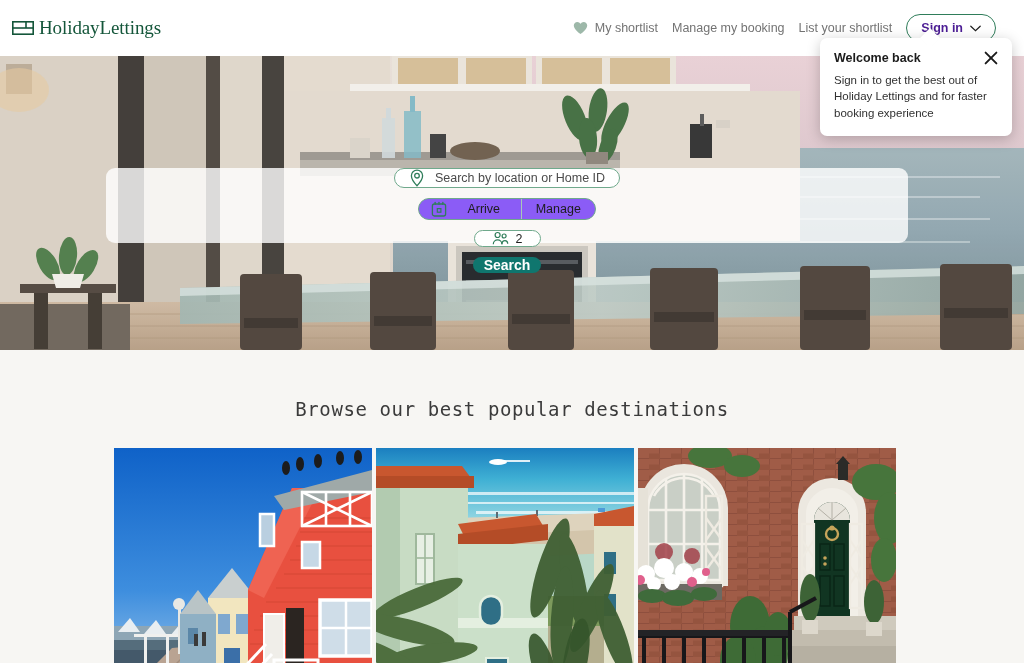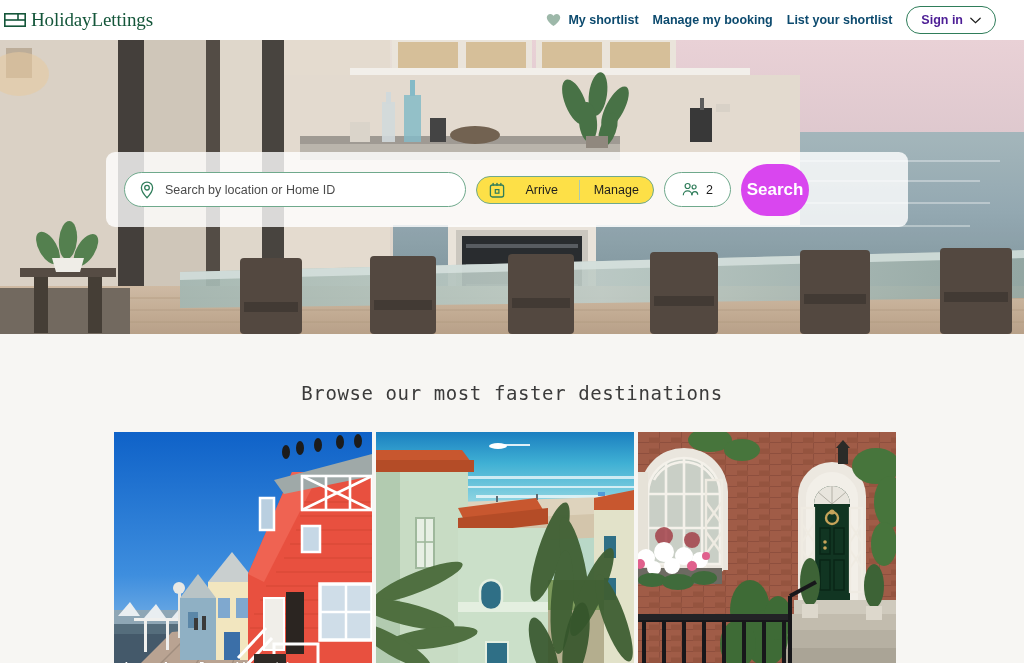--- a/index.html
+++ b/index.html
@@ -6,42 +6,42 @@
   html, body {
     width: 1024px; height: 663px;
     overflow: hidden;
     background: #f7f6f3;
     font-family: "Liberation Sans", sans-serif;
   }
 
   
   .header {
     position: relative;
-    height: 40px;
+    height: 56px;
     background: #ffffff;
     display: flex;
     align-items: center;
-    padding: 0 28px 0 4px;
+    padding: 0 28px 0 12px;
     z-index: 30;
   }
   .logo { display: flex; align-items: center; gap: 5px; }
   .logo-mark { width: 22px; height: 14px; display: block; }
   .logo-text {
     font-family: "Liberation Serif", serif;
     font-size: 19px;
     color: #14563a;
     letter-spacing: -0.1px;
     white-space: nowrap;
   }
   .nav { margin-left: auto; display: flex; align-items: center; gap: 0; }
   .nav-heart { width: 15px; height: 14px; margin-right: 7px; display:block; }
   .nav-link {
     font-size: 12.5px;
-    font-weight: bold;
-    color: #0c4a6e;
+    font-weight: normal;
+    color: #737373;
     text-decoration: none;
     white-space: nowrap;
     margin-right: 14px;
     cursor: pointer;
   }
   .signin-btn {
     display: flex; align-items: center; gap: 7px;
     border: 1px solid #2f7d5a;
     border-radius: 999px;
     padding: 6px 14px;
@@ -88,37 +88,38 @@
   .search-card {
     position: absolute;
     left: 106px; top: 112px;
     width: 802px; height: 75px;
     background: rgba(255,255,255,0.80);
     border-radius: 9px;
     display: flex; align-items: center;
     padding: 0 18px;
     gap: 10px;
     z-index: 10;
+    flex-direction: column;
   }
   .loc-field {
     flex: 1 1 auto;
     height: 35px;
     background: #ffffff;
     border: 1px solid #6fa98c;
     border-radius: 999px;
     display: flex; align-items: center;
     padding: 0 14px;
     gap: 10px;
     cursor: text;
     max-width: 342px;
   }
   .loc-ph { font-size: 12.5px; color: #4b4b4b; }
   .dates-field {
     width: 178px; height: 28px;
-    background: #fde047;
+    background: #8b5cf6;
     border: 1px solid #6fa98c;
     border-radius: 999px;
     display:flex; align-items:center;
     padding-left: 12px;
   }
   .cal-ico { width: 16px; height: 16px; display:block; flex:none; }
   .date-seg {
     flex:1; text-align:center; font-size:12.5px; color:#1d1d1d; cursor:pointer;
   }
   .date-div { width:1px; height:20px; background:#a8c9b7; }
@@ -127,24 +128,24 @@
     background:#ffffff;
     border: 1px solid #6fa98c;
     border-radius: 999px;
     display:flex; align-items:center; justify-content:center; gap:7px;
     cursor:pointer;
   }
   .guest-ico { width:17px; height:15px; display:block; }
   .guest-n { font-size: 12.5px; color:#1d1d1d; }
   .search-btn {
     width: 68px; height: 52px;
-    background: #d946ef;
+    background: #0f766e;
     color: #ffffff;
     border: none; border-radius: 999px;
-    font-size: 17px; font-weight: bold;
+    font-size: 14px; font-weight: bold;
     font-family: "Liberation Sans", sans-serif;
     cursor: pointer;
   }
 
   
   .dest-section { background: #f7f6f3; }
   .dest-title {
     text-align: center;
     font-family: "DejaVu Sans Mono", monospace;
     font-size: 19px;
@@ -198,20 +199,30 @@
     <a class="nav-link" href="#">Manage my booking</a>
     <a class="nav-link" href="#">List your shortlist</a>
     <div class="signin-btn">
       <span>Sign in</span>
       <svg class="chev" viewBox="0 0 11 7">
         <path d="M0.8 1.2L5.5 5.6L10.2 1.2" fill="none" stroke="#1d1d1d" stroke-width="1.2" stroke-linecap="round"></path>
       </svg>
     </div>
   </div>
 
+  <div class="tooltip">
+    <div class="tt-head">
+      <div class="tt-title">Welcome back</div>
+      <svg class="tt-close" viewBox="0 0 14 14">
+        <line x1="1.6" y1="1.6" x2="12.4" y2="12.4" stroke="#1a1a1a" stroke-width="1.9" stroke-linecap="round"></line>
+        <line x1="12.4" y1="1.6" x2="1.6" y2="12.4" stroke="#1a1a1a" stroke-width="1.9" stroke-linecap="round"></line>
+      </svg>
+    </div>
+    <div class="tt-body">Sign in to get the best out of Holiday Lettings and for faster booking experience</div>
+  </div>
 </div>
 
 <div class="hero">
 
   <svg class="hero-photo" viewBox="0 0 1024 294" preserveAspectRatio="none">
     <defs>
       <linearGradient id="sky" x1="0" y1="0" x2="0" y2="1">
         <stop offset="0%" stop-color="#e8cfd4"></stop>
         <stop offset="45%" stop-color="#d9c3c9"></stop>
         <stop offset="100%" stop-color="#b9c3c6"></stop>
@@ -401,21 +412,21 @@
         <path d="M10 13.2c0-2.1 1.2-3.6 3-3.6 1.5 0 2.7 1.1 2.7 3.1" fill="none" stroke="#2f7d5a" stroke-width="1.2"></path>
       </svg>
       <span class="guest-n">2</span>
     </div>
 
     <button class="search-btn">Search</button>
   </div>
 </div>
 
 <div class="dest-section">
-  <div class="dest-title">Browse our most faster destinations</div>
+  <div class="dest-title">Browse our best popular destinations</div>
 
   <div class="cards">
 
     <div class="card">
       <svg class="card-photo" viewBox="0 0 258 238" preserveAspectRatio="none">
         <defs>
           <linearGradient id="laSky" x1="0" y1="0" x2="0" y2="1">
             <stop offset="0%" stop-color="#0f62c8"></stop>
             <stop offset="60%" stop-color="#3e8ede"></stop>
             <stop offset="100%" stop-color="#9ec7ea"></stop>

